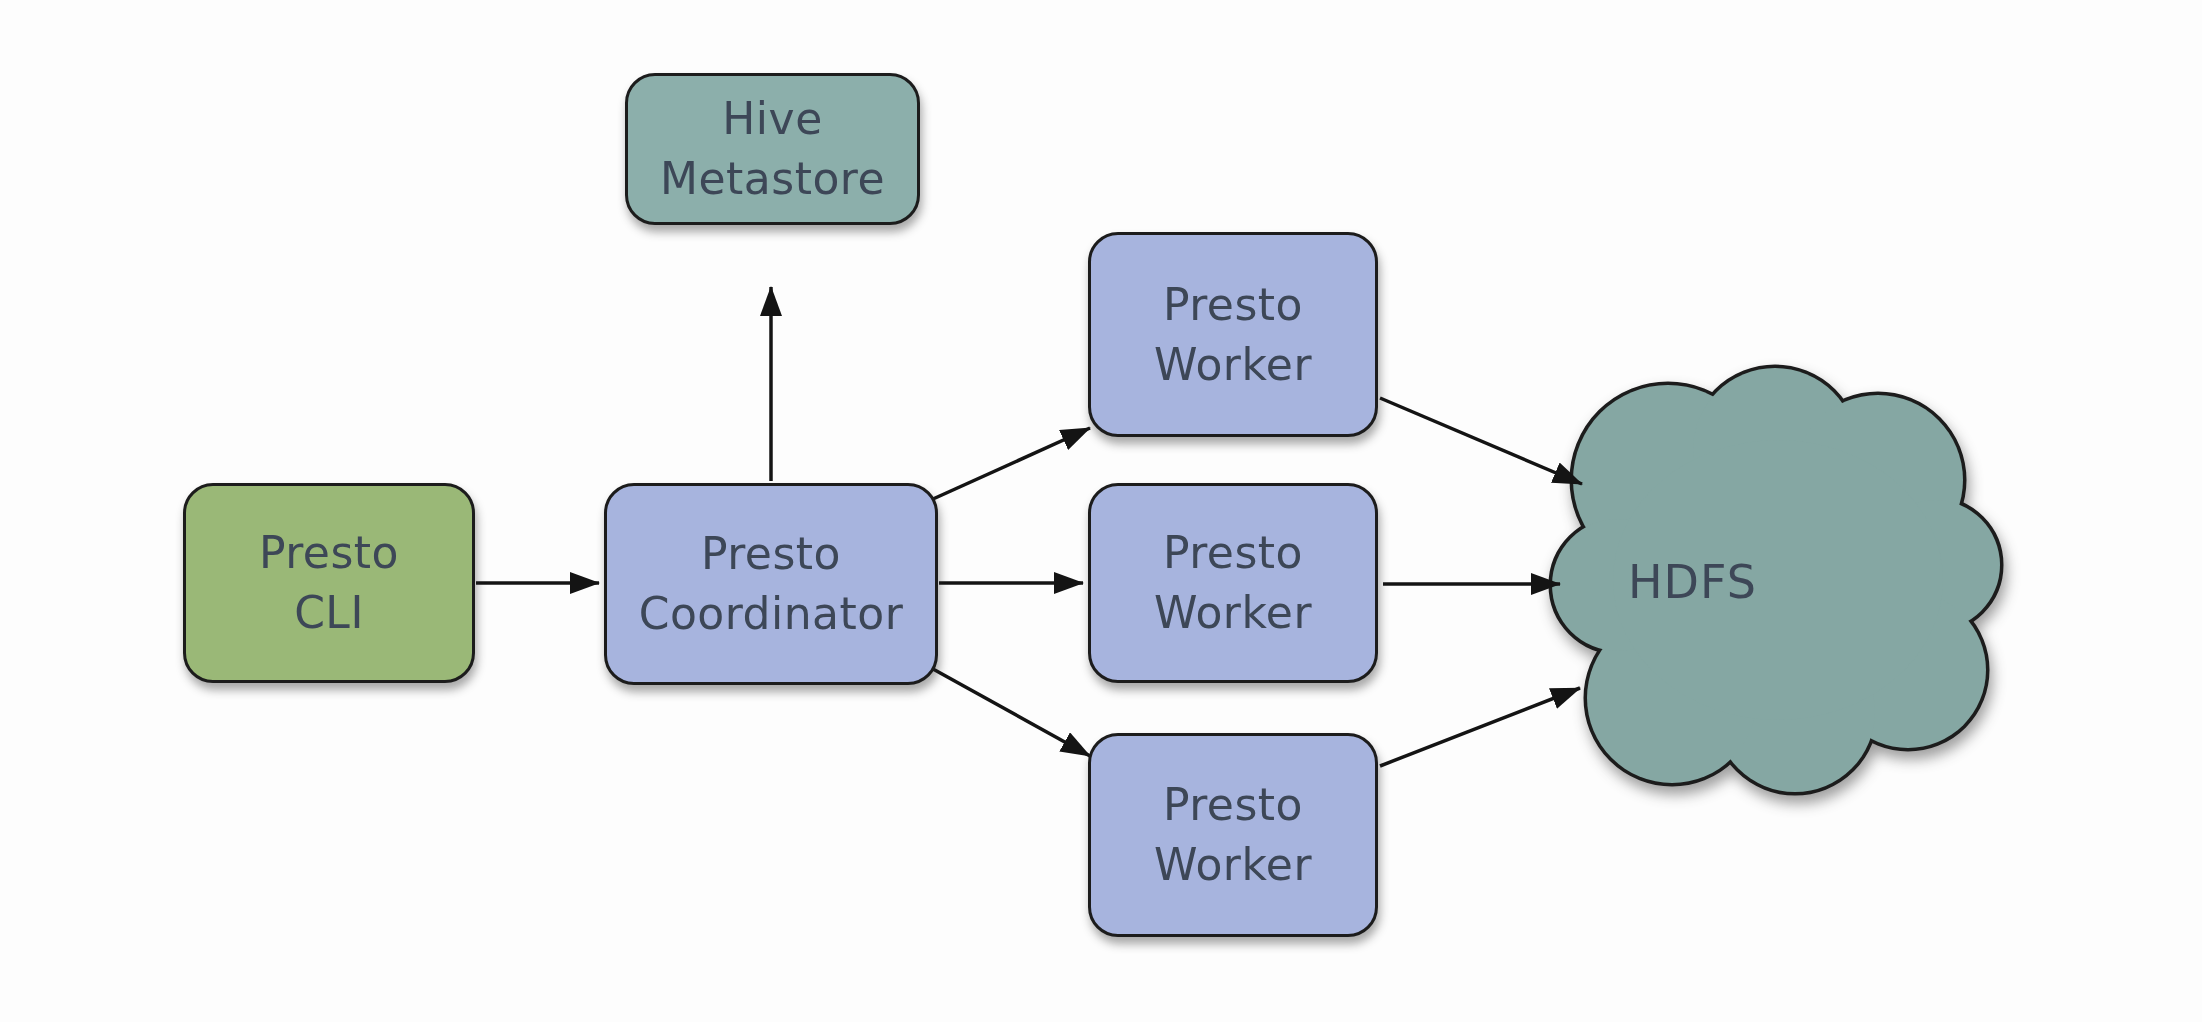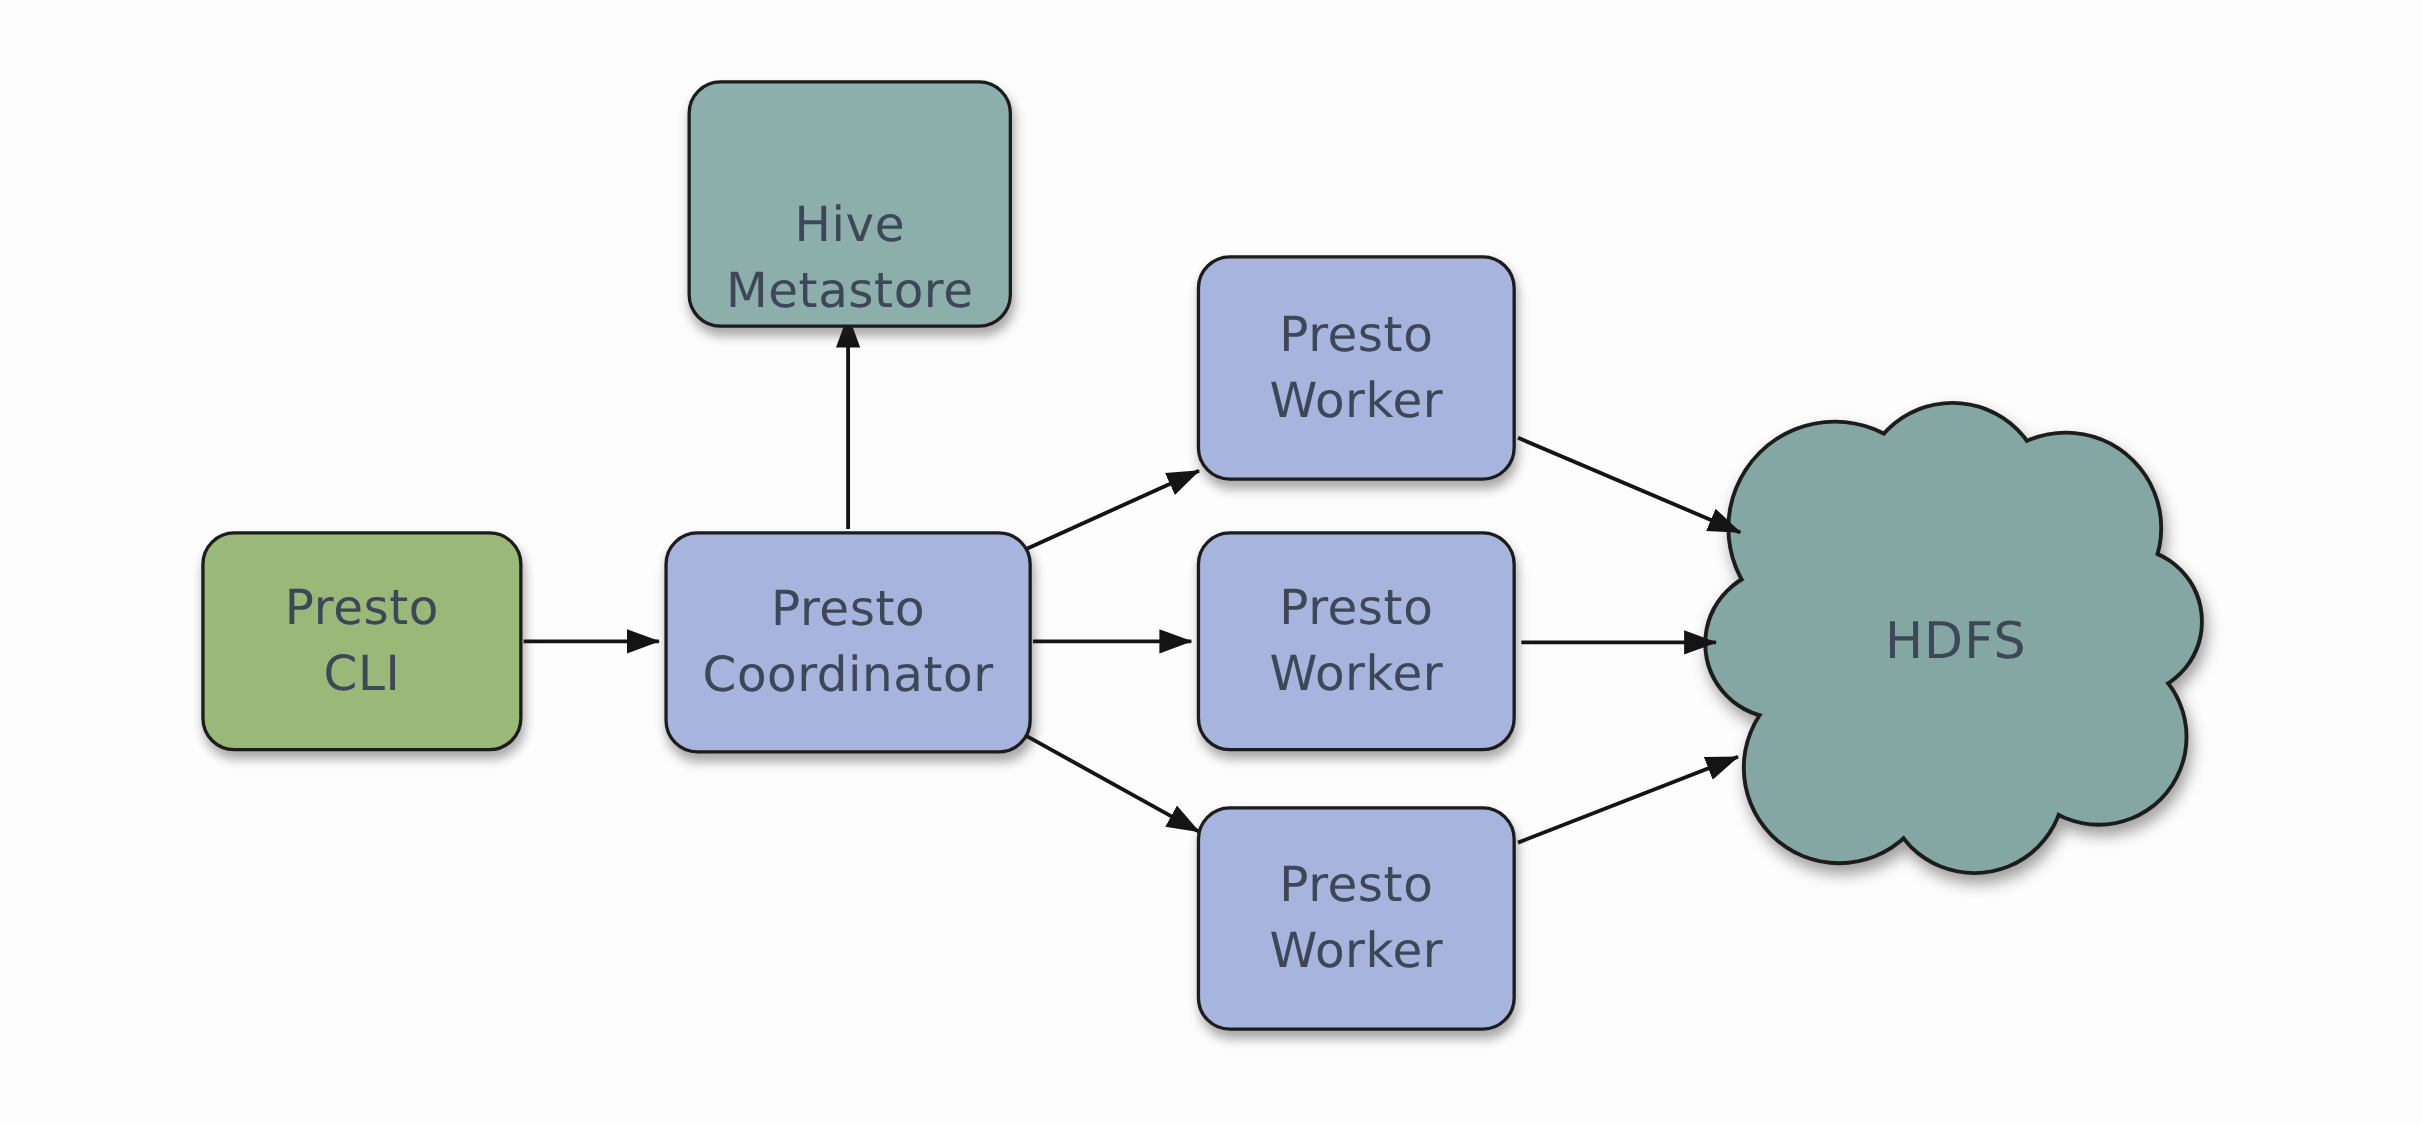--- a/index.html
+++ b/index.html
@@ -33,31 +33,30 @@
     box-shadow: 2px 7px 10px rgba(40,40,40,0.40);
   }
   .node .label {
     white-space: pre-line;
     font-size: 44px;
     line-height: 60px;
     color: #3d4757;
     letter-spacing: 0.5px;
   }
   .node-cli         { left: 183px;  top: 483px; width: 292px; height: 200px; background: #9ab877; }
-  .node-hive        { left: 625px;  top: 73px;  width: 295px; height: 225px; background: #8cafab; align-items: flex-end; }
+  .node-hive        { left: 625px;  top: 73px;  width: 295px; height: 152px; background: #8cafab; }
   .node-coordinator { left: 604px;  top: 483px; width: 334px; height: 202px; background: #a7b4de; }
   .node-worker-1    { left: 1088px; top: 232px; width: 290px; height: 205px; background: #a7b4de; }
   .node-worker-2    { left: 1088px; top: 483px; width: 290px; height: 200px; background: #a7b4de; }
   .node-worker-3    { left: 1088px; top: 733px; width: 290px; height: 204px; background: #a7b4de; }
   .hdfs-label {
     position: absolute;
     left: 1628px;
     top: 552px;
     width: 300px;
-    text-align: center;
     font-size: 46px;
     line-height: 60px;
     color: #3d4757;
     letter-spacing: 1px;
   }
   .cloud-shadow { filter: drop-shadow(3px 8px 7px rgba(40,40,40,0.45)); }
   .edge { stroke: #141414; stroke-width: 3.5px; }
 </style>
 </head>
 <body>

